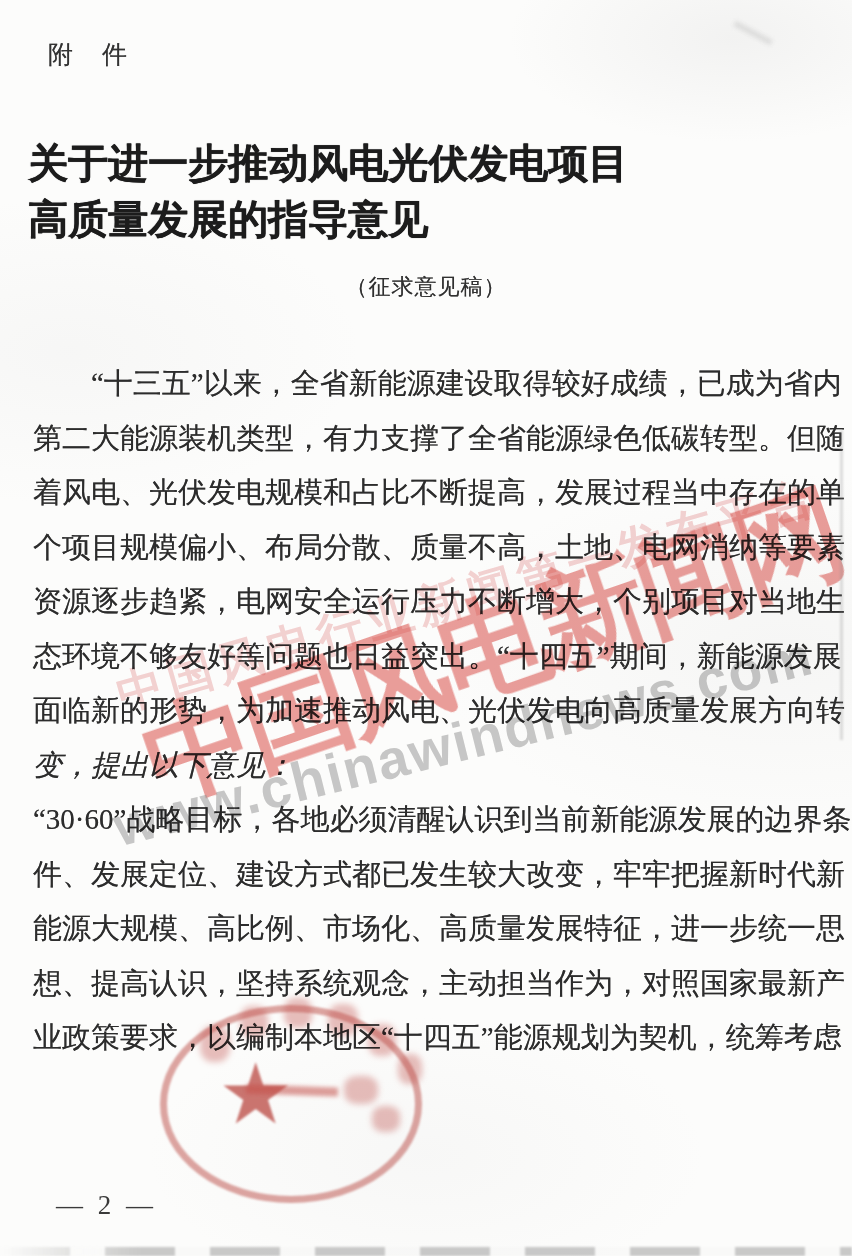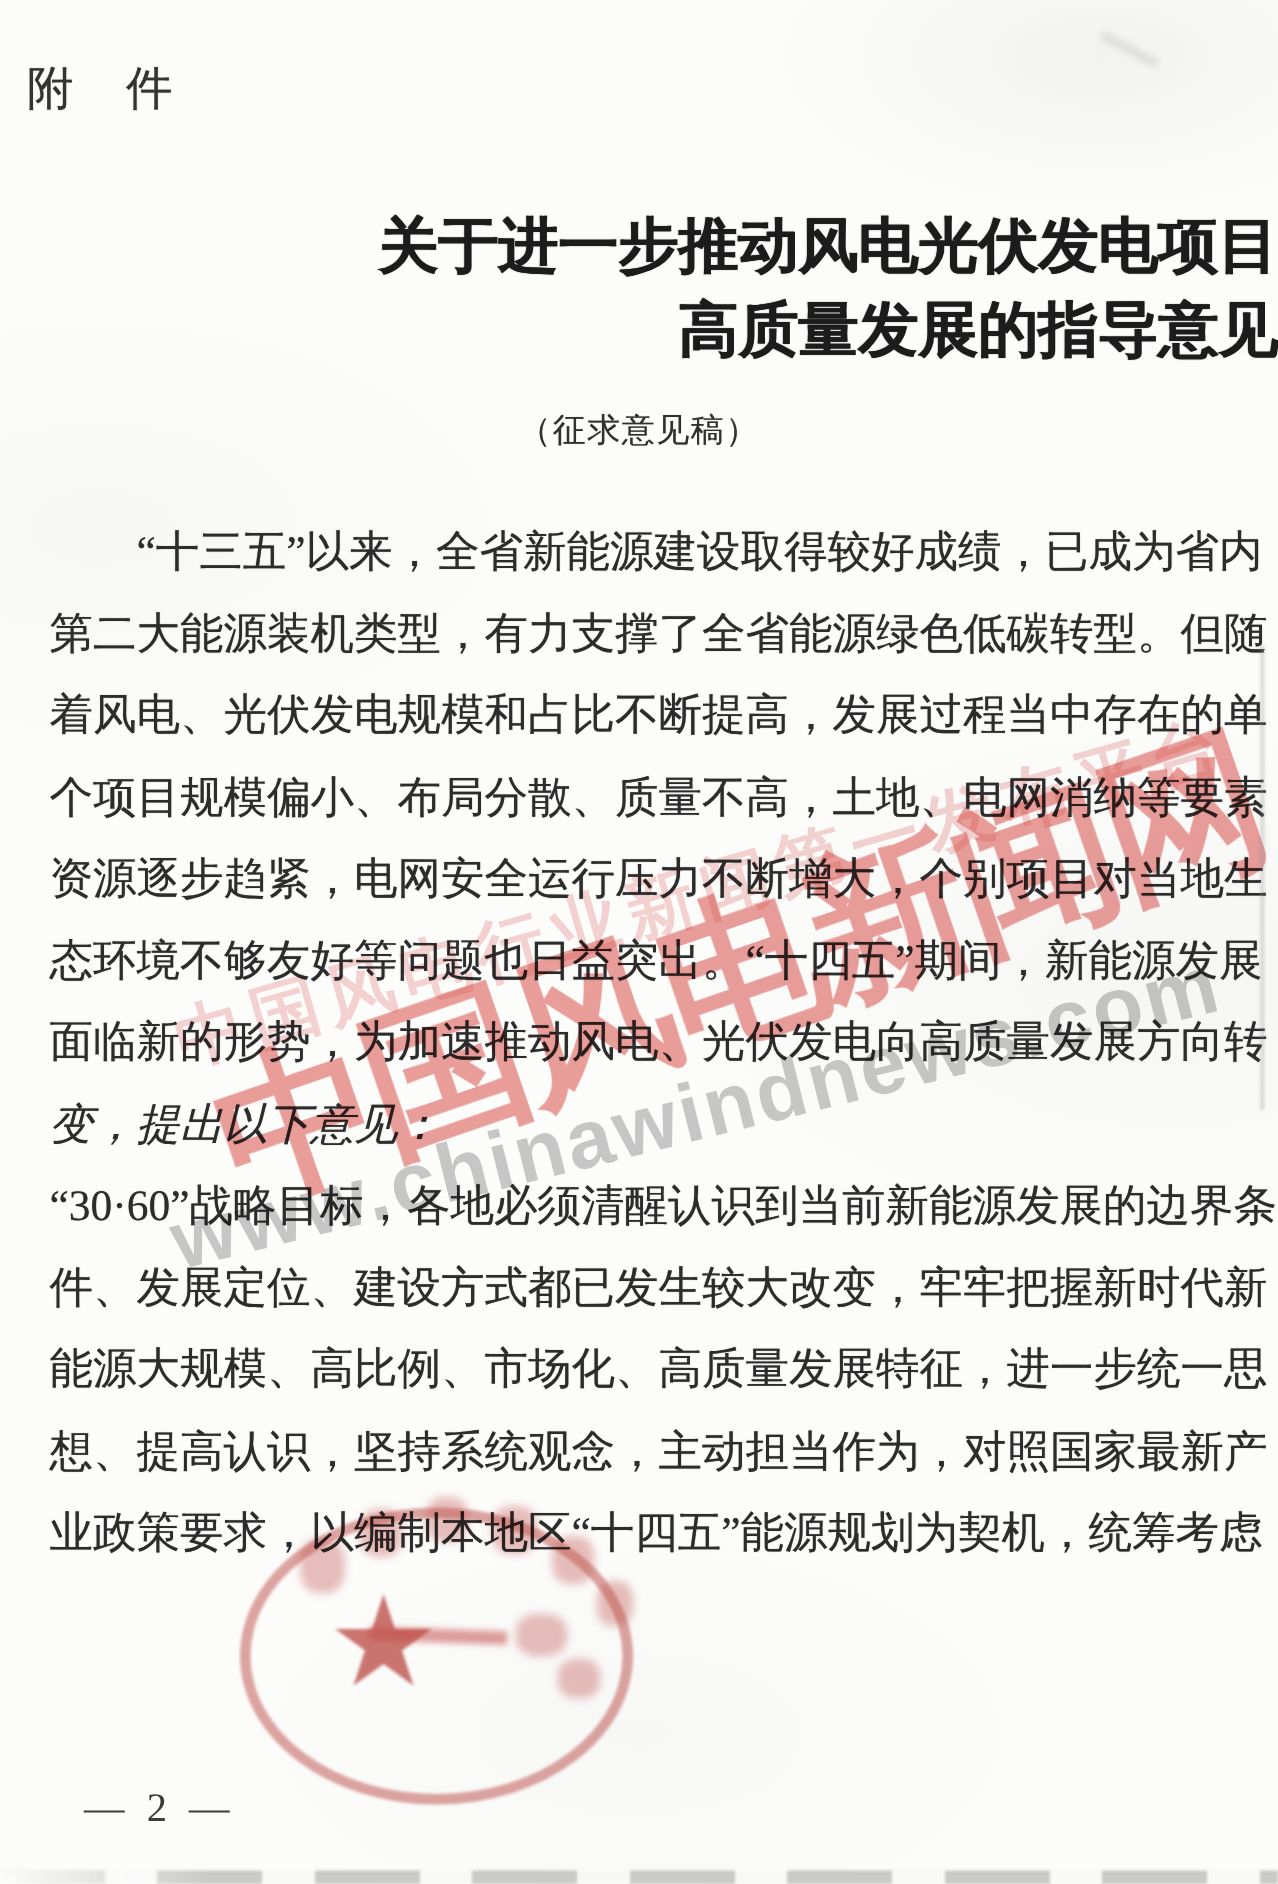--- a/index.html
+++ b/index.html
@@ -10,37 +10,38 @@
     font-family:"Liberation Serif", serif;
     background:
       radial-gradient(ellipse 320px 150px at 86% 3%, rgba(190,190,190,.16), transparent 70%),
       radial-gradient(ellipse 420px 220px at 8% 28%, rgba(200,200,200,.10), transparent 70%),
       radial-gradient(ellipse 500px 260px at 92% 52%, rgba(200,200,200,.12), transparent 70%),
       radial-gradient(ellipse 400px 200px at 50% 92%, rgba(205,205,205,.10), transparent 70%),
       #fcfcfb;
     color:#2c2c2c;
   }
   .attachment {
-    position:absolute; left:18px; top:38px;
-    font-size:31px; color:#333; letter-spacing:2px;
+    position:absolute; left:48px; top:38px;
+    font-size:25px; color:#333; letter-spacing:2px;
     text-shadow:0 0 .6px rgba(40,40,40,.7);
   }
   .title {
     position:absolute; left:0; top:136px; width:100%;
-    text-align:right; font-size:40px; line-height:56px;
+    text-align:left; font-size:40px; line-height:56px;
     font-weight:700; color:#1c1c1c;
     text-shadow:.6px 0 0 #1c1c1c, 0 0 1px rgba(0,0,0,.45);
+    padding-left:28px;
   }
   .title .t-line { display:block; }
   .subtitle {
     position:absolute; left:0; top:272px; width:100%;
     text-align:center; font-size:22px; color:#303030; letter-spacing:1px;
     text-shadow:0 0 .5px rgba(40,40,40,.6);
   }
-  .body-text { position:absolute; left:33px; top:341px; width:788px; }
+  .body-text { position:absolute; left:33px; top:356px; width:788px; }
   .line {
     height:54.5px; line-height:54.5px; font-size:29px;
     text-align:justify; text-align-last:justify; word-break:break-all;
     color:#2c2c2c; text-shadow:0 0 .6px rgba(40,40,40,.65);
     white-space:nowrap;
   }
   .line.no-justify { text-align-last:left;font-style:italic; }
   .line.indent { text-indent:2em; }
   .line.bold {
     font-family:"Liberation Sans", sans-serif; font-weight:800; color:#161616;

